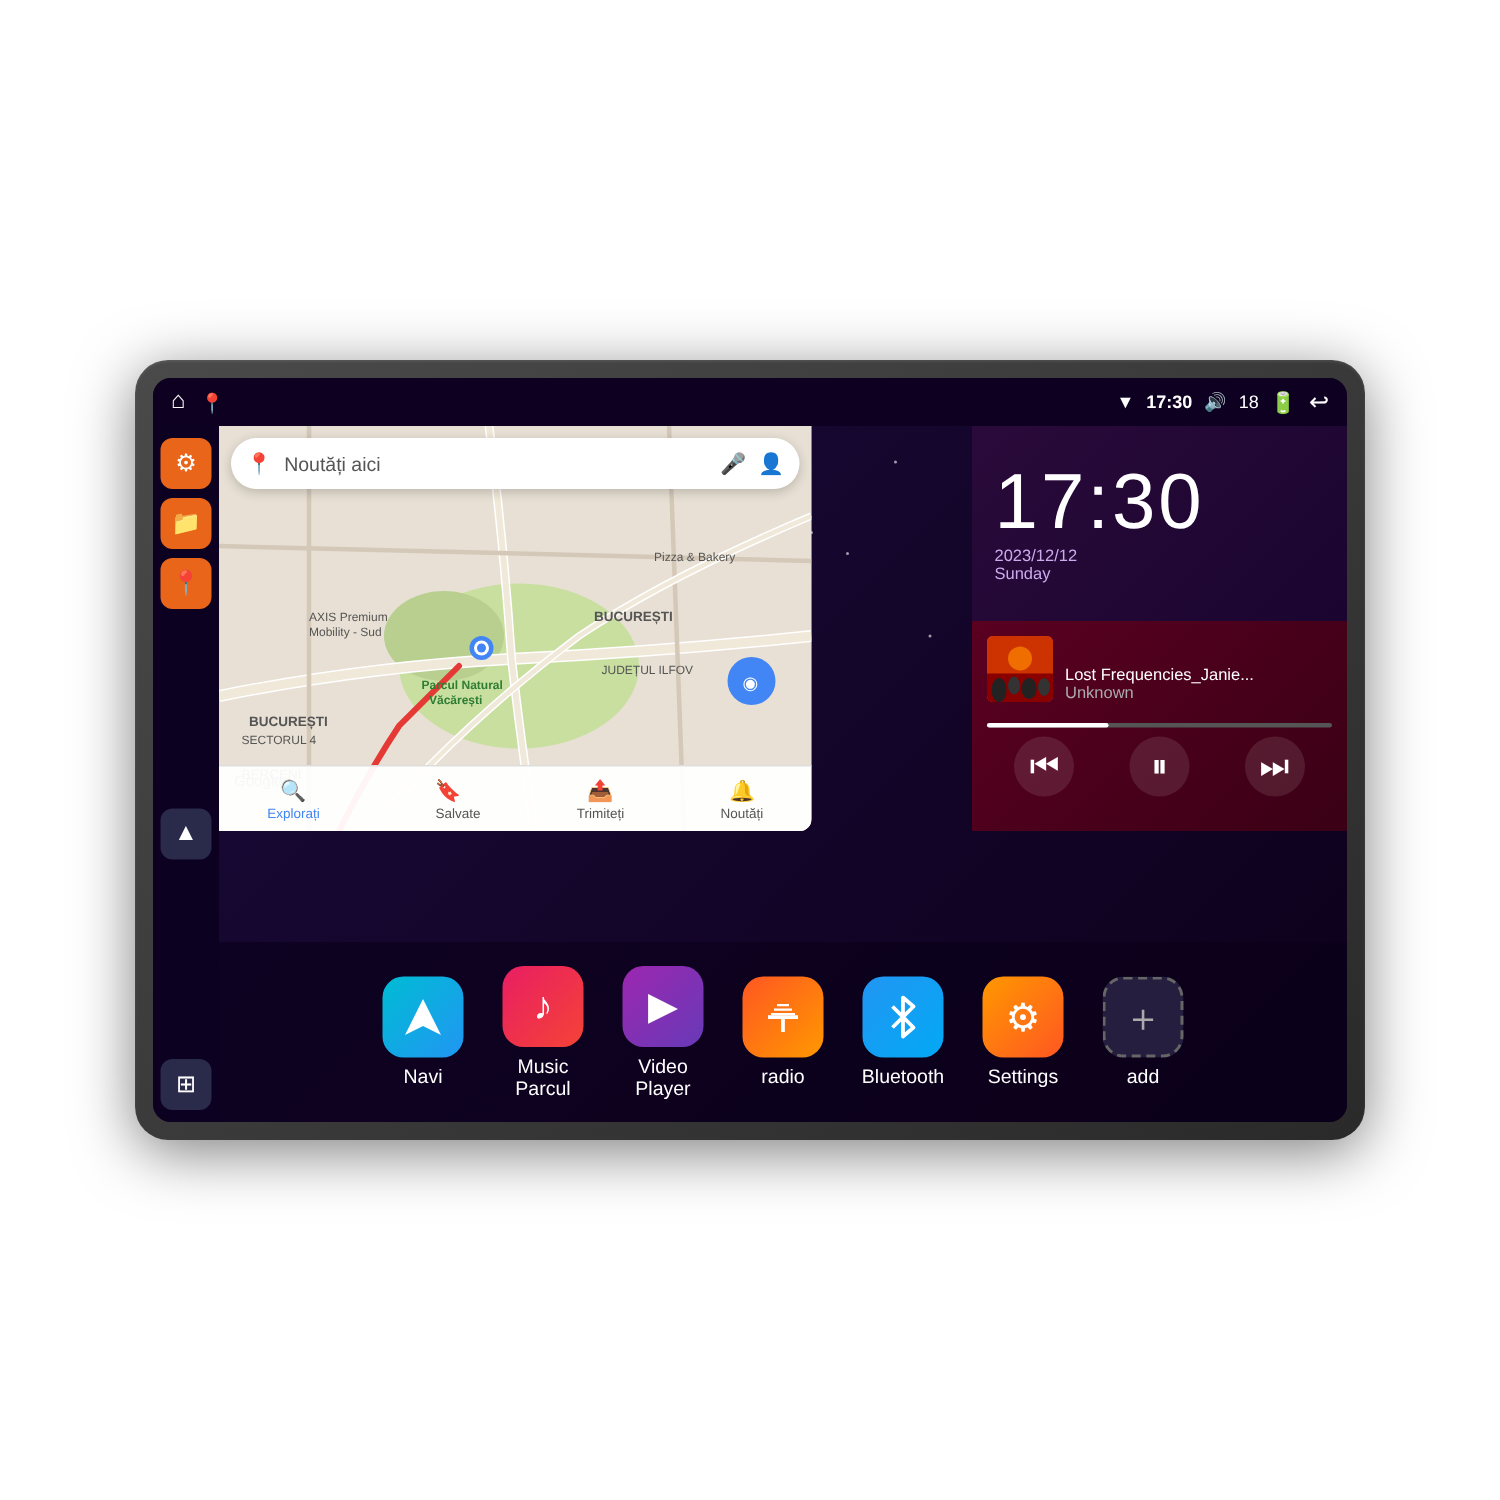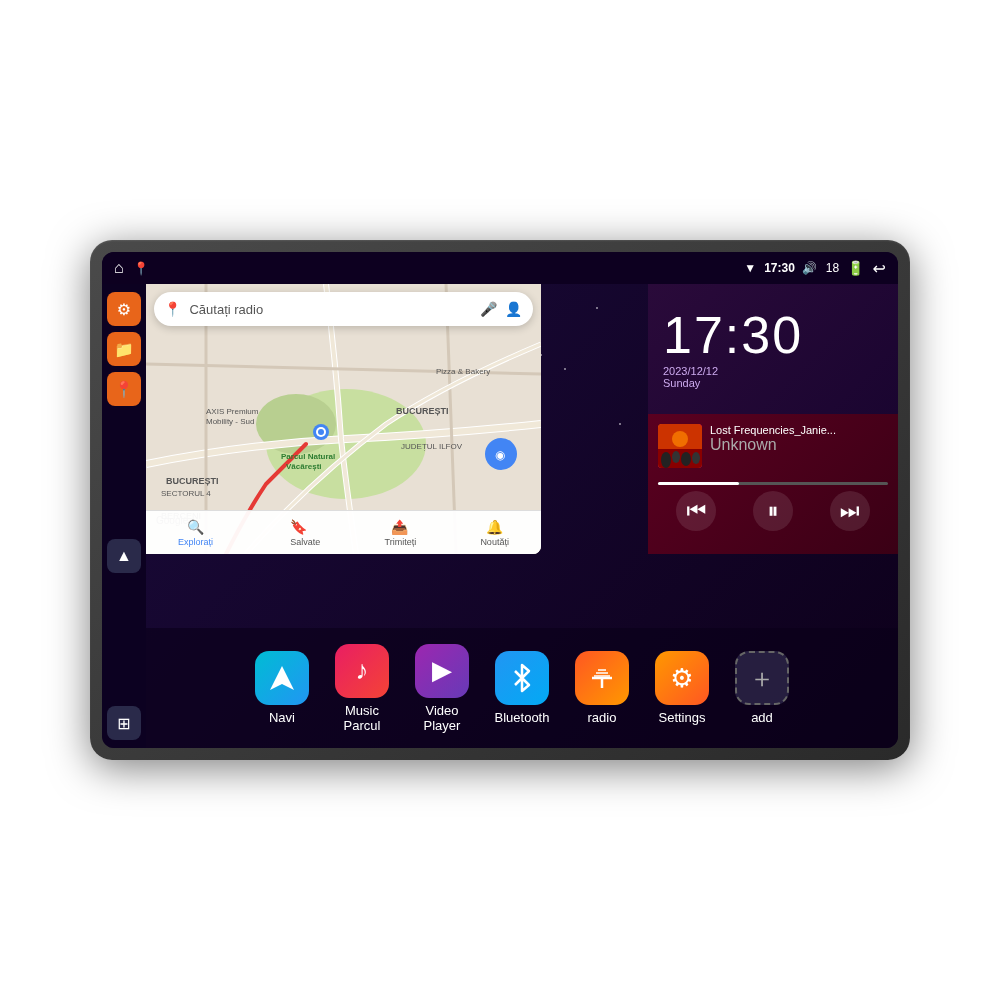--- a/index.html
+++ b/index.html
@@ -197,21 +197,21 @@
       width: 250px;
       height: 140px;
       background: linear-gradient(135deg, #5a0020, #3a0015);
       display: flex;
       flex-direction: column;
       padding: 10px;
       z-index: 5;
     }
     .music-track-info {
       display: flex;
-      align-items: flex-start;
+      align-items: flex-end;
       gap: 8px;
       margin-bottom: 8px;
     }
     .music-album-art {
       width: 44px;
       height: 44px;
       border-radius: 4px;
       background: linear-gradient(135deg, #ff6a00, #ee0979, #7303c0);
       flex-shrink: 0;
       overflow: hidden;
@@ -221,21 +221,21 @@
       font-size: 18px;
     }
     .music-text { flex: 1; overflow: hidden; }
     .music-title {
       font-size: 11px;
       color: #ffffff;
       white-space: nowrap;
       overflow: hidden;
       text-overflow: ellipsis;
     }
-    .music-artist { font-size: 16px; color: #aaaaaa; }
+    .music-artist { font-size: 11px; color: #aaaaaa; }
     .music-progress {
       height: 3px;
       background: #555;
       border-radius: 2px;
       margin: 6px 0;
     }
     .music-progress-bar {
       height: 100%;
       width: 35%;
       background: #ffffff;
@@ -421,21 +421,21 @@
             <text x="20" y="200" font-size="9" fill="#555" font-family="Arial" font-weight="bold">BUCUREȘTI</text>
             <text x="15" y="212" font-size="8" fill="#555" font-family="Arial">SECTORUL 4</text>
             <text x="15" y="235" font-size="9" fill="#555" font-family="Arial">BERCENI</text>
 
             <circle cx="355" cy="170" r="16" fill="#4285f4"></circle>
             <text x="349" y="175" font-size="12" fill="#fff" font-family="Arial">◉</text>
           </svg>
 
           <div class="map-search-bar">
             <span class="map-search-icon">📍</span>
-            <span class="map-search-text" style="color:#555;font-size:13px;">Căutați radio</span>
+            <span class="map-search-text" style="color:#555;font-size:13px;">Noutăți aici</span>
             <span class="map-mic">🎤</span>
             <span style="font-size:14px;color:#888;">👤</span>
           </div>
 
           <div class="map-bottom-bar">
             <div class="map-nav-item">
               <span class="map-nav-icon">🔍</span>
               <span style="font-size:9px;color:#4285f4;">Explorați</span>
             </div>
             <div class="map-nav-item">
@@ -504,46 +504,46 @@
             </div>
 
             <div class="app-item">
               <div class="app-icon app-music" style="font-size:26px;color:white;">♪</div>
               <span class="app-label">Music Parcul</span>
             </div>
 
             <div class="app-item">
               <div class="app-icon app-video" style="color:white;font-size:26px;">▶</div>
               <span class="app-label">Video Player</span>
-            </div>
-
-            <div class="app-item">
-              <div class="app-icon app-bt">
-
-                <svg width="30" height="30" viewBox="0 0 30 30">
-                  <polyline points="8,8 22,22 15,28 15,2 22,8 8,22" stroke="white" stroke-width="2.5" fill="none" stroke-linejoin="round"></polyline>
-                </svg>
-              </div>
-              <span class="app-label">Bluetooth</span>
             </div>
 
             <div class="app-item">
               <div class="app-icon app-radio">
 
                 <svg width="30" height="30" viewBox="0 0 30 30">
                   <line x1="15" y1="15" x2="15" y2="25" stroke="white" stroke-width="2.5"></line>
                   <line x1="5" y1="15" x2="25" y2="15" stroke="white" stroke-width="2.5"></line>
                   <line x1="7" y1="13" x2="23" y2="13" stroke="white" stroke-width="1.5"></line>
                   <line x1="9" y1="10" x2="21" y2="10" stroke="white" stroke-width="1.5"></line>
                   <line x1="11" y1="7" x2="19" y2="7" stroke="white" stroke-width="1.5"></line>
                 </svg>
               </div>
               <span class="app-label">radio</span>
             </div>
 
+            <div class="app-item">
+              <div class="app-icon app-bt">
+
+                <svg width="30" height="30" viewBox="0 0 30 30">
+                  <polyline points="8,8 22,22 15,28 15,2 22,8 8,22" stroke="white" stroke-width="2.5" fill="none" stroke-linejoin="round"></polyline>
+                </svg>
+              </div>
+              <span class="app-label">Bluetooth</span>
+            </div>
+
 
             <div class="app-item">
               <div class="app-icon app-settings" style="font-size:26px;color:white;">⚙</div>
               <span class="app-label">Settings</span>
             </div>
 
             <div class="app-item">
               <div class="app-icon app-add" style="font-size:26px;color:#aaa;">＋</div>
               <span class="app-label">add</span>
             </div>

